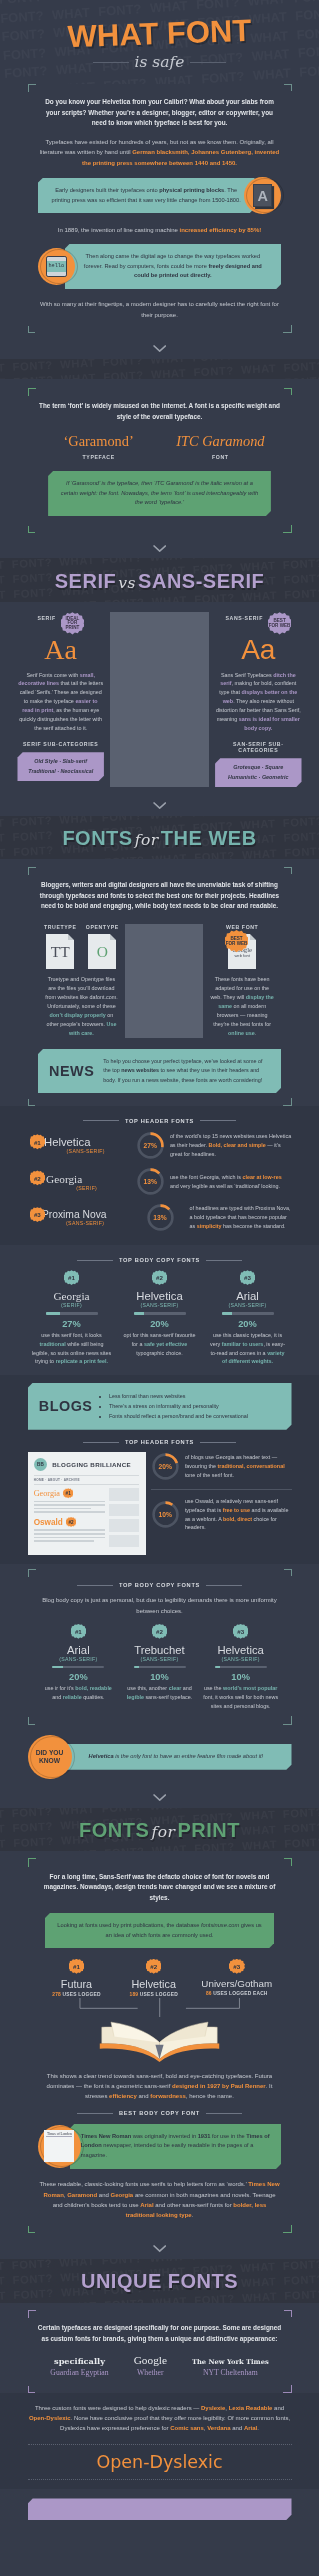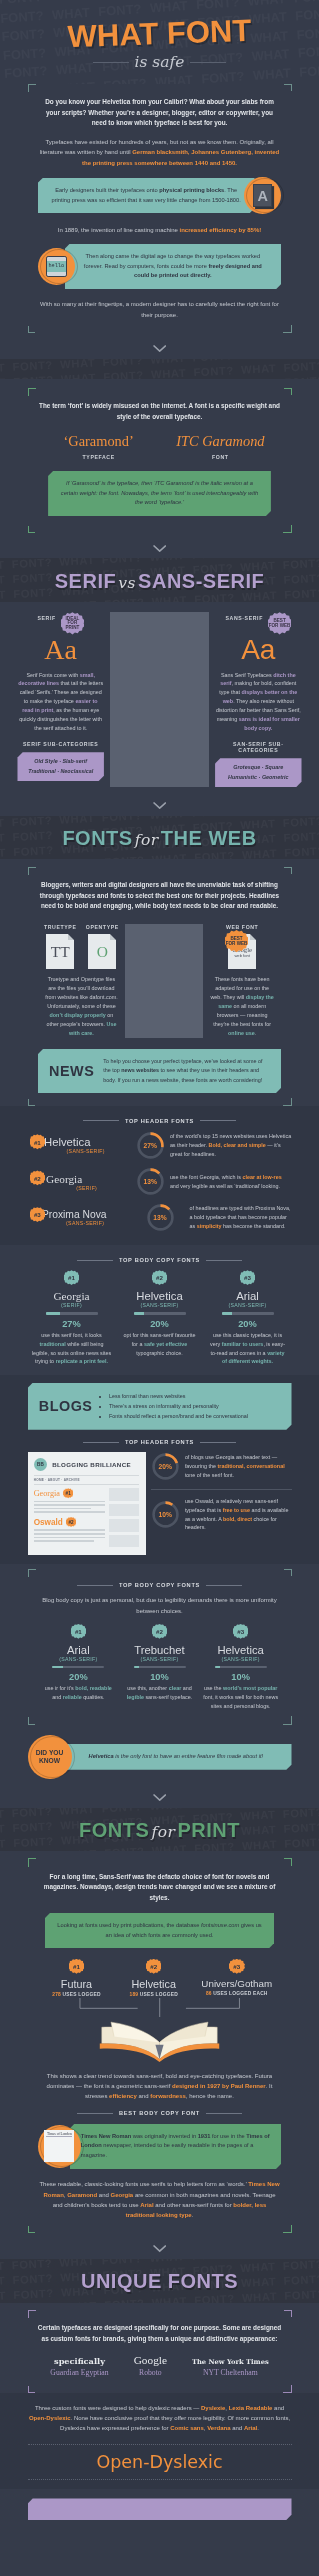--- a/index.html
+++ b/index.html
@@ -815,21 +815,21 @@
           <span class="br3"></span>
         <p class="lead">Certain typefaces are designed specifically for one purpose. Some are designed as custom fonts for brands, giving them a unique and distinctive appearance:</p>
 
         <div class="brandrow">
           <div class="bcell">
             <div class="brand-logo" style="font-family:'DejaVu Serif',serif;font-weight:bold;font-size:8.2px;">specifically</div>
             <div class="brand-font">Guardian Egyptian</div>
           </div>
           <div class="bcell">
             <div class="brand-logo" style="font-family:'Liberation Serif',serif;font-size:11.3px;">Google</div>
-            <div class="brand-font">Roboto</div>
+            <div class="brand-font">Whether</div>
           </div>
           <div class="bcell">
             <div class="brand-logo" style="font-family:'DejaVu Serif',serif;font-weight:bold;font-size:6.7px;">The New York Times</div>
             <div class="brand-font">NYT Cheltenham</div>
           </div>
         </div>
       </div>
     </div>
 
     <div class="band-alt" style="padding:9.3px 0;">

